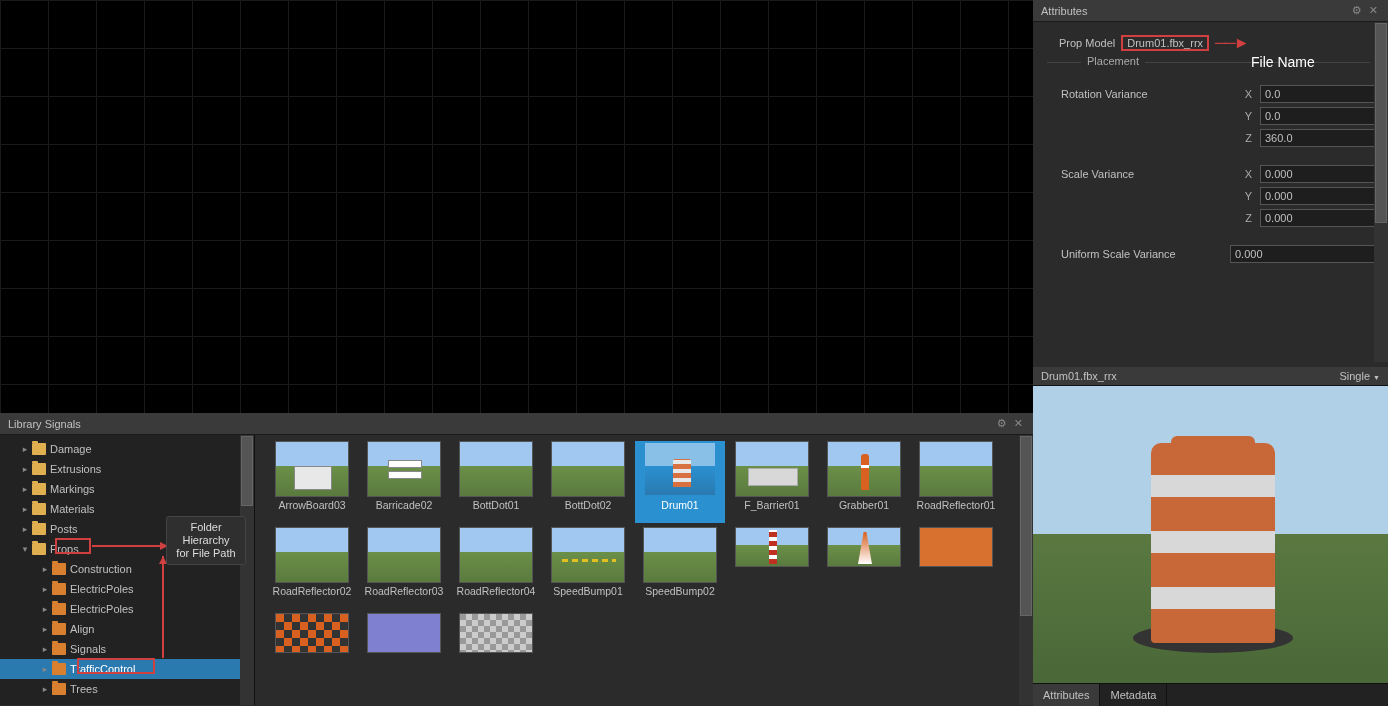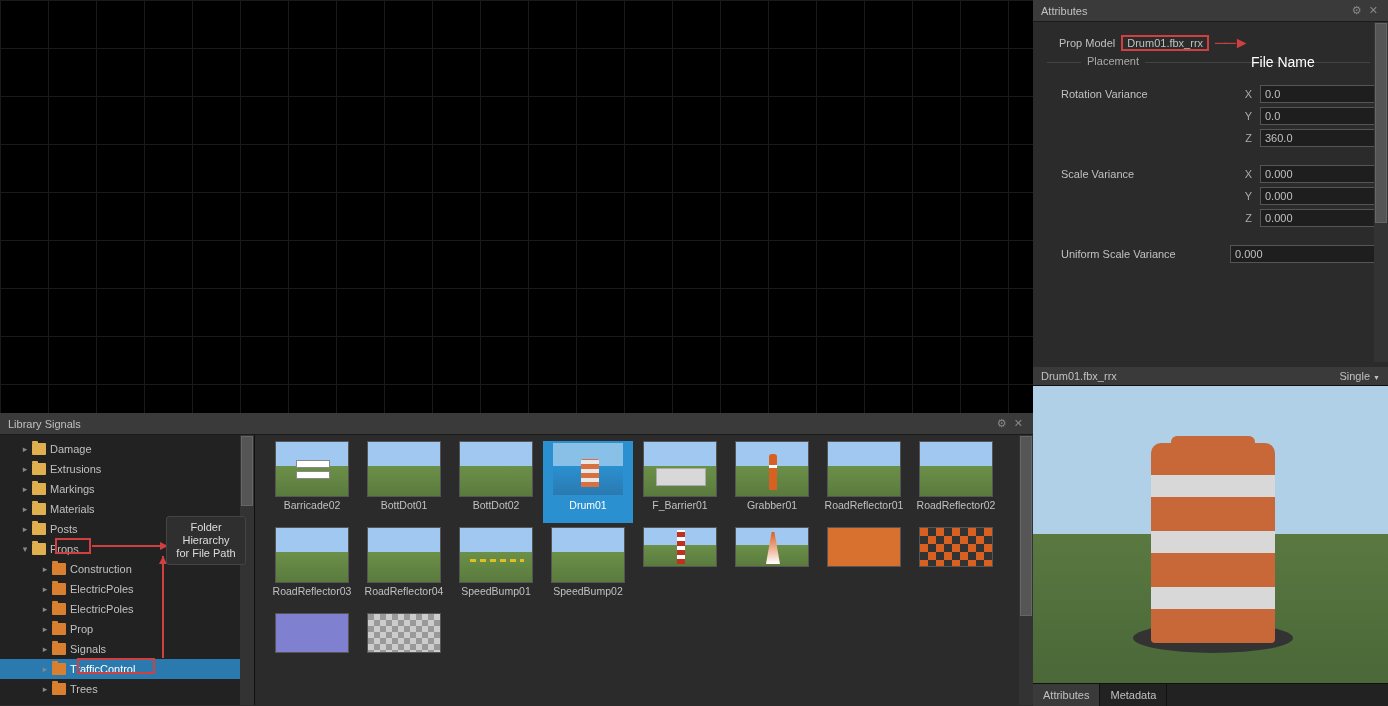--- a/index.html
+++ b/index.html
@@ -128,21 +128,21 @@
           <span>ElectricPoles</span>
         </div>
       <div class="tree-item" style="padding-left:40px">
           <span class="tree-arrow">▸</span>
           <span class="folder-icon orange"></span>
           <span>ElectricPoles</span>
         </div>
       <div class="tree-item" style="padding-left:40px">
           <span class="tree-arrow">▸</span>
           <span class="folder-icon orange"></span>
-          <span>Prop</span>
+          <span>Align</span>
         </div>
       <div class="tree-item" style="padding-left:40px">
           <span class="tree-arrow">▸</span>
           <span class="folder-icon orange"></span>
           <span>Signals</span>
         </div>
       <div class="tree-item selected" style="padding-left:40px">
           <span class="tree-arrow">▸</span>
           <span class="folder-icon orange"></span>
           <span>TrafficControl</span>
@@ -152,20 +152,26 @@
           <span class="folder-icon orange"></span>
           <span>Trees</span>
         </div>
       <div class="lib-scrollbar">
           <div class="scroll-thumb" style="height:70px;margin-top:1px"></div>
         </div>
     </div>
     <div class="lib-content">
       <div class="thumb-grid">
 
+        <div class="thumb-cell">
+            <div class="thumb-img">
+              <div class="shape" style="bottom:6px;left:18px;width:38px;height:24px;background:#e8e8e8;border:1px solid #888"></div>
+            </div>
+            <div class="thumb-label">ArrowBoard03</div>
+          </div>
         <div class="thumb-cell">
             <div class="thumb-img">
               <div class="shape" style="bottom:6px;left:20px;width:34px;height:30px;">
                 <div style="height:8px;background:#fff;border:1px solid #888"></div>
                 <div style="height:8px;margin-top:3px;background:#fff;border:1px solid #888"></div>
               </div>
             </div>
             <div class="thumb-label">Barricade02</div>
           </div>
         <div class="thumb-cell">

